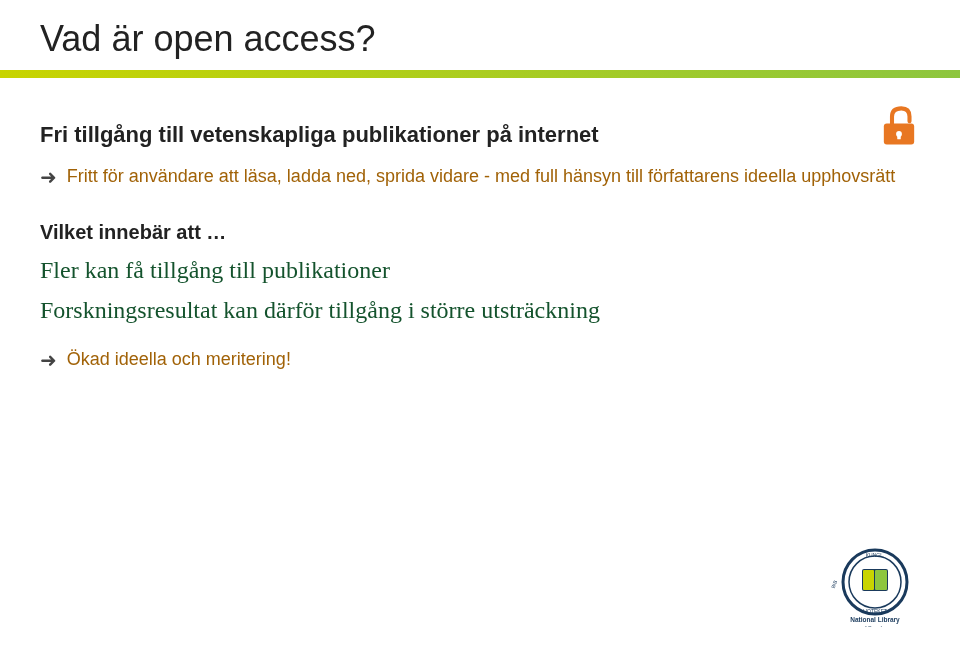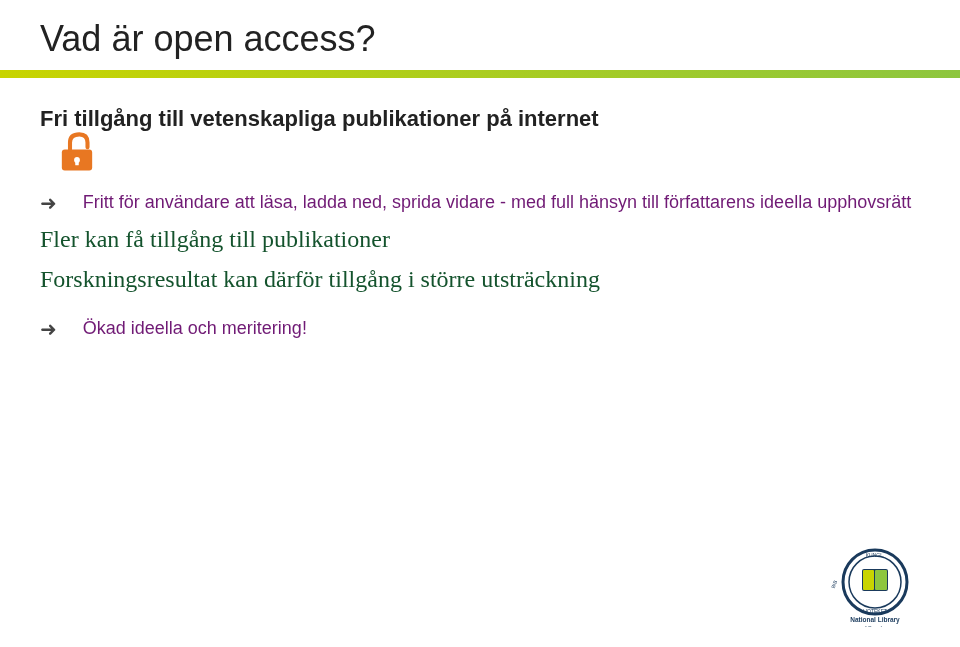--- a/index.html
+++ b/index.html
@@ -30,23 +30,22 @@
       width: 100%;
       margin-bottom: 28px;
     }
 
     .main-content {
       padding: 0 40px;
     }
 
     .section-header {
       display: flex;
-      align-items: flex-start;
+      align-items: flex-end;
       margin-bottom: 16px;
-      flex-direction: column;
     }
 
     .section-header-text {
       font-size: 22px;
       font-weight: bold;
       color: #222222;
       flex: 1;
     }
 
     .open-access-icon {
@@ -66,23 +65,22 @@
     .arrow {
       color: #444;
       font-size: 20px;
       margin-right: 10px;
       margin-top: 1px;
       flex-shrink: 0;
     }
 
     .bullet-text {
       font-size: 18px;
-      color: #701a75;
+      color: #a16207;
       line-height: 1.4;
-      margin-left: 16px;
     }
 
     .which-means {
       margin-top: 32px;
       margin-bottom: 10px;
       font-size: 20px;
       font-weight: bold;
       color: #222222;
     }
 
@@ -136,20 +134,21 @@
       <circle cx="30" cy="48" r="5" fill="white"></circle>
       <rect x="27" y="48" width="6" height="9" rx="1" fill="white"></rect>
     </svg>
   </div>
 
   <div class="bullet-item">
     <span class="arrow">➜</span>
     <span class="bullet-text">Fritt för användare att läsa, ladda ned, sprida vidare - med full hänsyn till författarens ideella upphovsrätt</span>
   </div>
 
+  <div class="which-means">Vilket innebär att …</div>
 
   <div class="plain-item">Fler kan få tillgång till publikationer</div>
 
   <div class="plain-item">Forskningsresultat kan därför tillgång i större utsträckning</div>
 
   <div class="arrow-item">
     <span class="arrow">➜</span>
     <span class="bullet-text">Ökad ideella och meritering!</span>
   </div>
 

